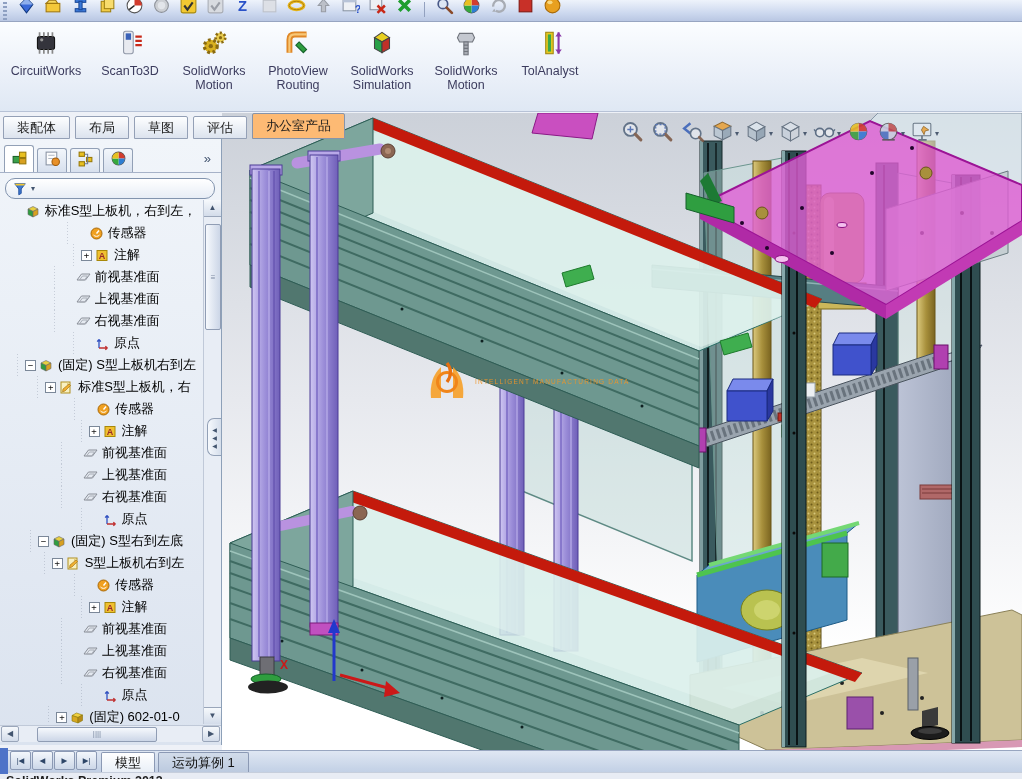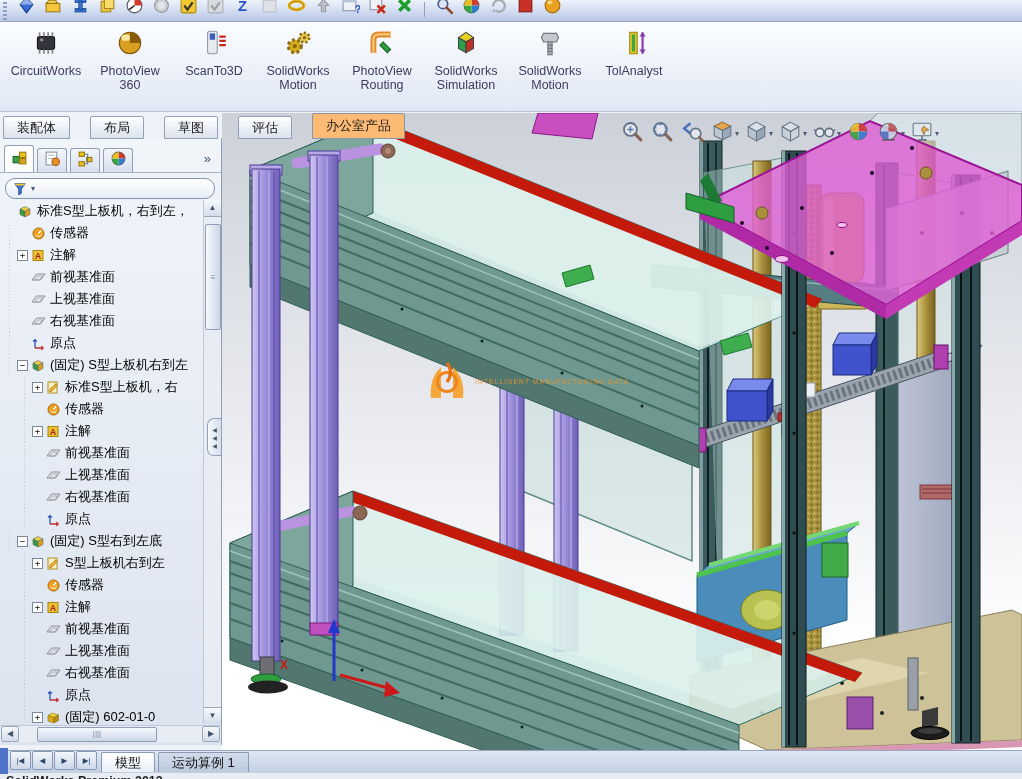--- a/index.html
+++ b/index.html
@@ -17,37 +17,37 @@
   
   .ribbon{position:absolute;top:22px;left:0;width:100%;height:90px;box-sizing:border-box;
     background:linear-gradient(#fbfdff,#ecf1f9 55%,#dfe8f4);border-bottom:1px solid #b7c2d6;
     display:flex;align-items:flex-start;padding:5px 0 0 4px;}
   .rb-item{display:flex;flex-direction:column;align-items:center;gap:2px;width:80px;
     padding:1px 2px;color:#3c3c5e;font-size:12.5px;line-height:14.5px;text-align:center;border-radius:3px;}
   .rb-item svg{width:30px;height:30px;}
   
   .cmdtabs{position:absolute;left:3px;top:114px;height:25px;display:flex;align-items:flex-end;z-index:6;}
   .cmd-tab{height:21px;line-height:21px;padding:0 13px;font-size:13px;color:#1c1c1c;
-    background:linear-gradient(#fdfeff,#dce3ee);border:1px solid #94a0b6;border-radius:2px 2px 0 0;margin-right:20px;}
+    background:linear-gradient(#fdfeff,#dce3ee);border:1px solid #94a0b6;border-radius:2px 2px 0 0;margin-right:5px;}
   .cmd-tab.active{height:24px;line-height:24px;background:#fdba74;border-color:#8794aa;}
   
   .leftpanel{position:absolute;left:0;top:138px;width:222px;height:607px;box-sizing:border-box;
     background:linear-gradient(180deg,#f1f5fa,#dbe3ef);border-right:1px solid #8da0b8;}
   .ptabs{display:flex;align-items:flex-end;height:31px;padding:3px 4px 0 4px;border-bottom:1px solid #a6b2c8;}
   .ptab{width:28px;height:23px;border:1px solid #92a0b6;border-bottom:none;border-radius:3px 3px 0 0;
     background:linear-gradient(#f2f6fb,#d7e0ee);display:flex;align-items:center;justify-content:center;margin-right:3px;}
   .ptab.active{background:#fff;height:26px;}
   .ptab svg{width:17px;height:17px;}
   .ptab-overflow{margin-left:auto;color:#42536f;font-size:13px;padding:0 6px 6px 0;}
   .filterbox{margin:5px 6px 2px 5px;height:19px;border:1px solid #8294ae;border-radius:10px;
     background:linear-gradient(#ffffff,#e7edf6);display:flex;align-items:center;padding:0 7px;gap:4px;}
   .filterbox svg{width:14px;height:14px;}
   .filter-caret{font-size:8px;color:#43556f;}
   .tree{position:absolute;left:2px;top:62px;width:202px;height:524px;overflow:hidden;}
-  .tree-row{height:22px;display:flex;align-items:center;white-space:nowrap;font-size:13px;color:#000;}
+  .tree-row{height:22px;display:flex;align-items:center;white-space:nowrap;font-size:13px;color:#000;justify-content:center;}
   .t-exp{flex:none;width:9px;height:9px;box-sizing:content-box;border:1px solid #7b8899;background:#fff;
     font-size:9px;line-height:9px;text-align:center;color:#111;margin-right:3px;
     font-family:"DejaVu Sans Mono",monospace;}
   .t-spacer{flex:none;width:14px;}
   .t-icon{flex:none;width:15px;height:15px;margin-right:4px;}
   .t-icon svg{width:15px;height:15px;}
   .t-label{overflow:hidden;}
   .vscroll{position:absolute;right:0;top:62px;width:17px;height:524px;background:#e8edf5;border-left:1px solid #c0c9d8;}
   .vs-btn{height:16px;border-bottom:1px solid #9aa6ba;background:linear-gradient(#f6f9fc,#d3dcea);
     color:#43556f;font-size:8px;text-align:center;line-height:15px;}
@@ -225,28 +225,20 @@
     </div>
 
   <div class="ribbon">
       <div class="rb-item">
         <span class="rb-icon"><svg viewBox="0 0 28 28" xmlns="http://www.w3.org/2000/svg">
             <rect x="6" y="8" width="16" height="12" rx="2" fill="#34343c" stroke="#111"></rect>
             <path d="M8 8V4M12 8V4M16 8V4M20 8V4M8 24v-4M12 24v-4M16 24v-4M20 24v-4" stroke="#888" stroke-width="1.6"></path>
             <circle cx="10" cy="11" r="1.5" fill="#999"></circle>
           </svg></span>
         <span class="rb-label">CircuitWorks</span>
-      </div>
-      <div class="rb-item">
-        <span class="rb-icon"><svg viewBox="0 0 28 28" xmlns="http://www.w3.org/2000/svg">
-            <circle cx="14" cy="14" r="10" fill="#d8a020" stroke="#7a5208"></circle>
-            <path d="M14 4a10 10 0 0 1 10 10l-10 0z" fill="#8a5c0a"></path>
-            <ellipse cx="10" cy="9" rx="4" ry="3" fill="#f8e8a0"></ellipse>
-          </svg></span>
-        <span class="rb-label">PhotoView 360</span>
       </div>
       <div class="rb-item">
         <span class="rb-icon"><svg viewBox="0 0 28 28" xmlns="http://www.w3.org/2000/svg">
             <rect x="8" y="3" width="9" height="21" rx="2" fill="#e8eaf0" stroke="#9098a8"></rect>
             <rect x="10" y="5" width="5" height="6" fill="#3a62b8"></rect>
             <path d="M19 8h6M19 12h6M19 16h6" stroke="#c82818" stroke-width="2"></path>
           </svg></span>
         <span class="rb-label">ScanTo3D</span>
       </div>
       <div class="rb-item">

